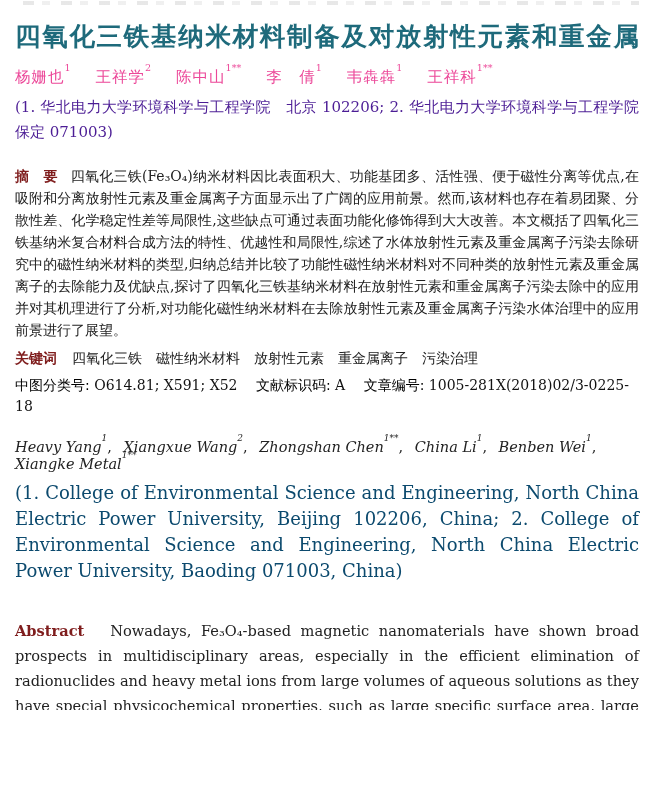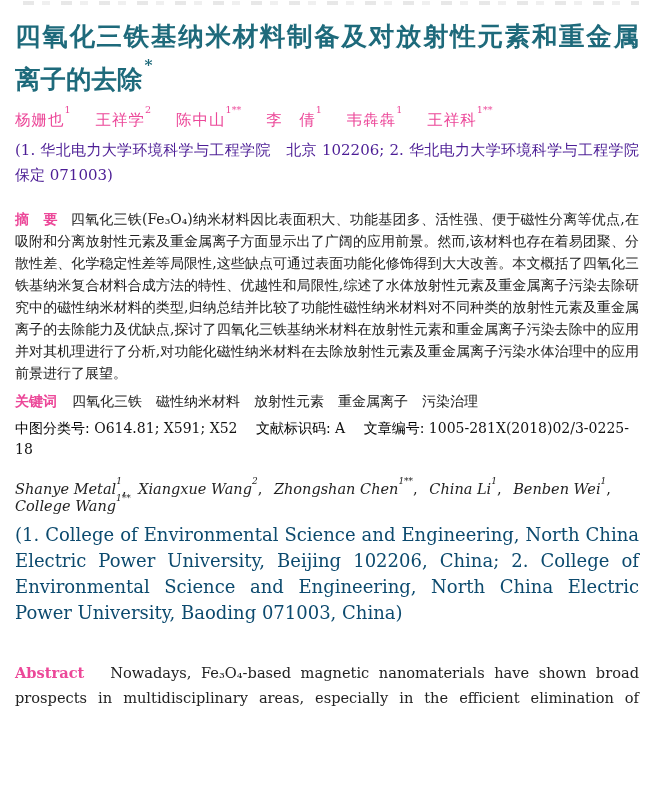--- a/index.html
+++ b/index.html
@@ -71,21 +71,21 @@
     color: #4c1d95;
   }
   .cn-abstract {
     margin: 20px 0 0 0;
     font-size: 14px;
     line-height: 22px;
     text-align: justify;
     color: #222;
   }
   .lbl-teal {
-    color: #ec4899;
+    color: #7f1d1d;
     font-weight: bold;
     font-family: "DejaVu Sans", "Liberation Sans", sans-serif;
   }
   .cn-abstract .lbl-teal { margin-right: 13px; font-size: 14px; }
   .cn-keywords {
     margin: 7px 0 0 0;
     font-size: 14px;
     line-height: 21px;
     color: #222;
   }
@@ -148,21 +148,20 @@
 </style>
 </head>
 <body>
 
 <div class="page">
 
   <div class="scan-artifact"></div>
 
   <h1 class="cn-title">
     <div class="tline1">四氧化三铁基纳米材料制备及对放射性元素和重金属</div>
-    <div class="tline2"><span>离子的去除</span><sup>*</sup></div>
   </h1>
 
   <div class="cn-authors">
     <span class="au"><span>杨姗也</span><sup>1</sup></span>
     <span class="au"><span>王祥学</span><sup>2</sup></span>
     <span class="au"><span>陈中山</span><sup>1**</sup></span>
     <span class="au"><span>李　倩</span><sup>1</sup></span>
     <span class="au"><span>韦犇犇</span><sup>1</sup></span>
     <span class="au"><span>王祥科</span><sup>1**</sup></span>
   </div>
@@ -181,26 +180,26 @@
     <span class="lbl-black">中图分类号:</span>
     <span class="val">O614.81; X591; X52</span>
     <span class="lbl-black">文献标识码:</span>
     <span class="val">A</span>
     <span class="lbl-black">文章编号:</span>
     <span class="val">1005-281X(2018)02/3-0225-18</span>
   </p>
 
 
   <div class="en-authors">
-    <span class="au"><span>Shanye Metal</span><sup>1</sup></span><span class="sep">,</span>
+    <span class="au"><span>Heavy Yang</span><sup>1</sup></span><span class="sep">,</span>
     <span class="au"><span>Xiangxue Wang</span><sup>2</sup></span><span class="sep">,</span>
     <span class="au"><span>Zhongshan Chen</span><sup>1**</sup></span><span class="sep">,</span>
     <span class="au"><span>China Li</span><sup>1</sup></span><span class="sep">,</span>
     <span class="au"><span>Benben Wei</span><sup>1</sup></span><span class="sep">,</span>
-    <span class="au"><span>College Wang</span><sup>1**</sup></span>
+    <span class="au"><span>Xiangke Metal</span><sup>1**</sup></span>
   </div>
 
   <div class="en-affil">(1. College of Environmental Science and Engineering, North China Electric Power University, Beijing 102206, China; 2. College of Environmental Science and Engineering, North China Electric Power University, Baoding 071003, China)</div>
 
   <p class="en-abstract">
     <span class="lbl-teal">Abstract</span><span>Nowadays, Fe₃O₄-based magnetic nanomaterials have shown broad prospects in multidisciplinary areas, especially in the efficient elimination of radionuclides and heavy metal ions from large volumes of aqueous solutions as they have special physicochemical properties, such as large specific surface area, large amounts of oxygen-containing functional groups and active sites, and easy magnetic separation from wastewater. However, the magnetic nanomaterials have some weak points like easy coagulation, and poor dispersibility and chemical stability in the meantime. To overcome these shortcomings, the surface functionalization of Fe₃O₄ nanomaterials with different oxygen-containing functional groups is an efficient method. In this review, the types and properties of Fe₃O₄-based magnetic nanocomposites synthesized by variety surface modification methods are reviewed, and the merits and demerits of these synthetic methods are discussed as well. The types of the Fe₃O₄-based magnetic nanocomposites for the removal of radionuclides or heavy metal ions are classified. And then, their removal</span>
   </p>
 
 </div>
 

